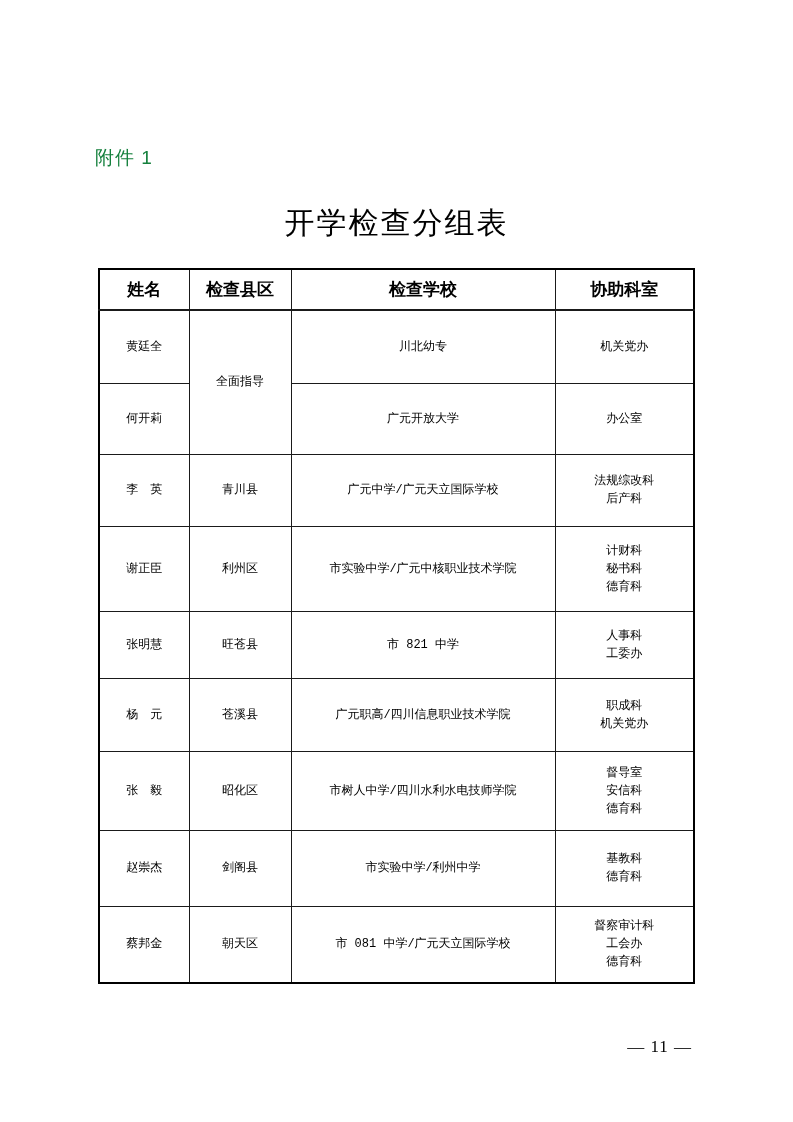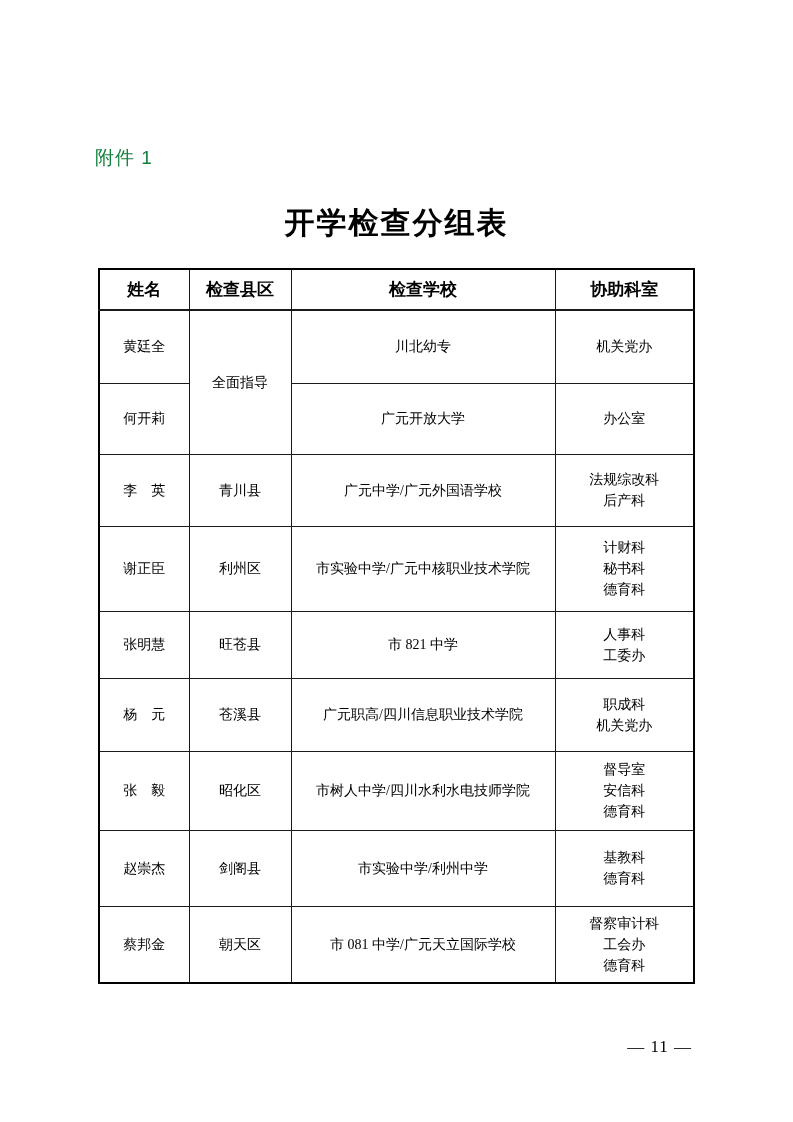--- a/index.html
+++ b/index.html
@@ -22,21 +22,21 @@
     letter-spacing: 1px;
     color: #15803d;
   }
   .doc-title {
     position: absolute;
     left: 0;
     top: 203px;
     width: 100%;
     text-align: center;
     font-family: "Liberation Serif", "DejaVu Serif", serif;
-    font-weight: bold;
+    font-weight: normal;
     font-size: 30px;
     letter-spacing: 2px;
     color: #000000;
   }
   table.group-table {
     position: absolute;
     left: 98px;
     top: 268px;
     width: 595px;
     border-collapse: collapse;
@@ -53,22 +53,22 @@
     margin-top: 27px;
   }
   table.group-table th {
     font-family: "Liberation Sans", "DejaVu Sans", sans-serif;
     font-weight: bold;
     font-size: 17px;
     height: 41px;
     border-bottom-width: 2px;
   }
   table.group-table td {
-    font-family: Liberation Serif, serif;
-    font-size: 14px;
+    font-family: Liberation Mono, monospace;
+    font-size: 12px;
     line-height: 1.5;
   }
   td.dept-cell { white-space: pre-line; }
   .page-number {
     position: absolute;
     top: 1001px;
     right: 101px;
     font-family: "Liberation Serif", "DejaVu Serif", serif;
     font-size: 17px;
     letter-spacing: 1px;
@@ -108,21 +108,21 @@
         <td class="dept-cell">机关党办</td>
       </tr>
       <tr style="height:71px">
         <td class="name-cell">何开莉</td>
         <td class="school-cell">广元开放大学</td>
         <td class="dept-cell">办公室</td>
       </tr>
       <tr style="height:72px">
         <td class="name-cell">李　英</td>
         <td class="district-cell">青川县</td>
-        <td class="school-cell">广元中学/广元外国语学校</td>
+        <td class="school-cell">广元中学/广元天立国际学校</td>
         <td class="dept-cell">法规综改科
 后产科</td>
       </tr>
       <tr style="height:85px">
         <td class="name-cell">谢正臣</td>
         <td class="district-cell">利州区</td>
         <td class="school-cell">市实验中学/广元中核职业技术学院</td>
         <td class="dept-cell">计财科
 秘书科
 德育科</td>

